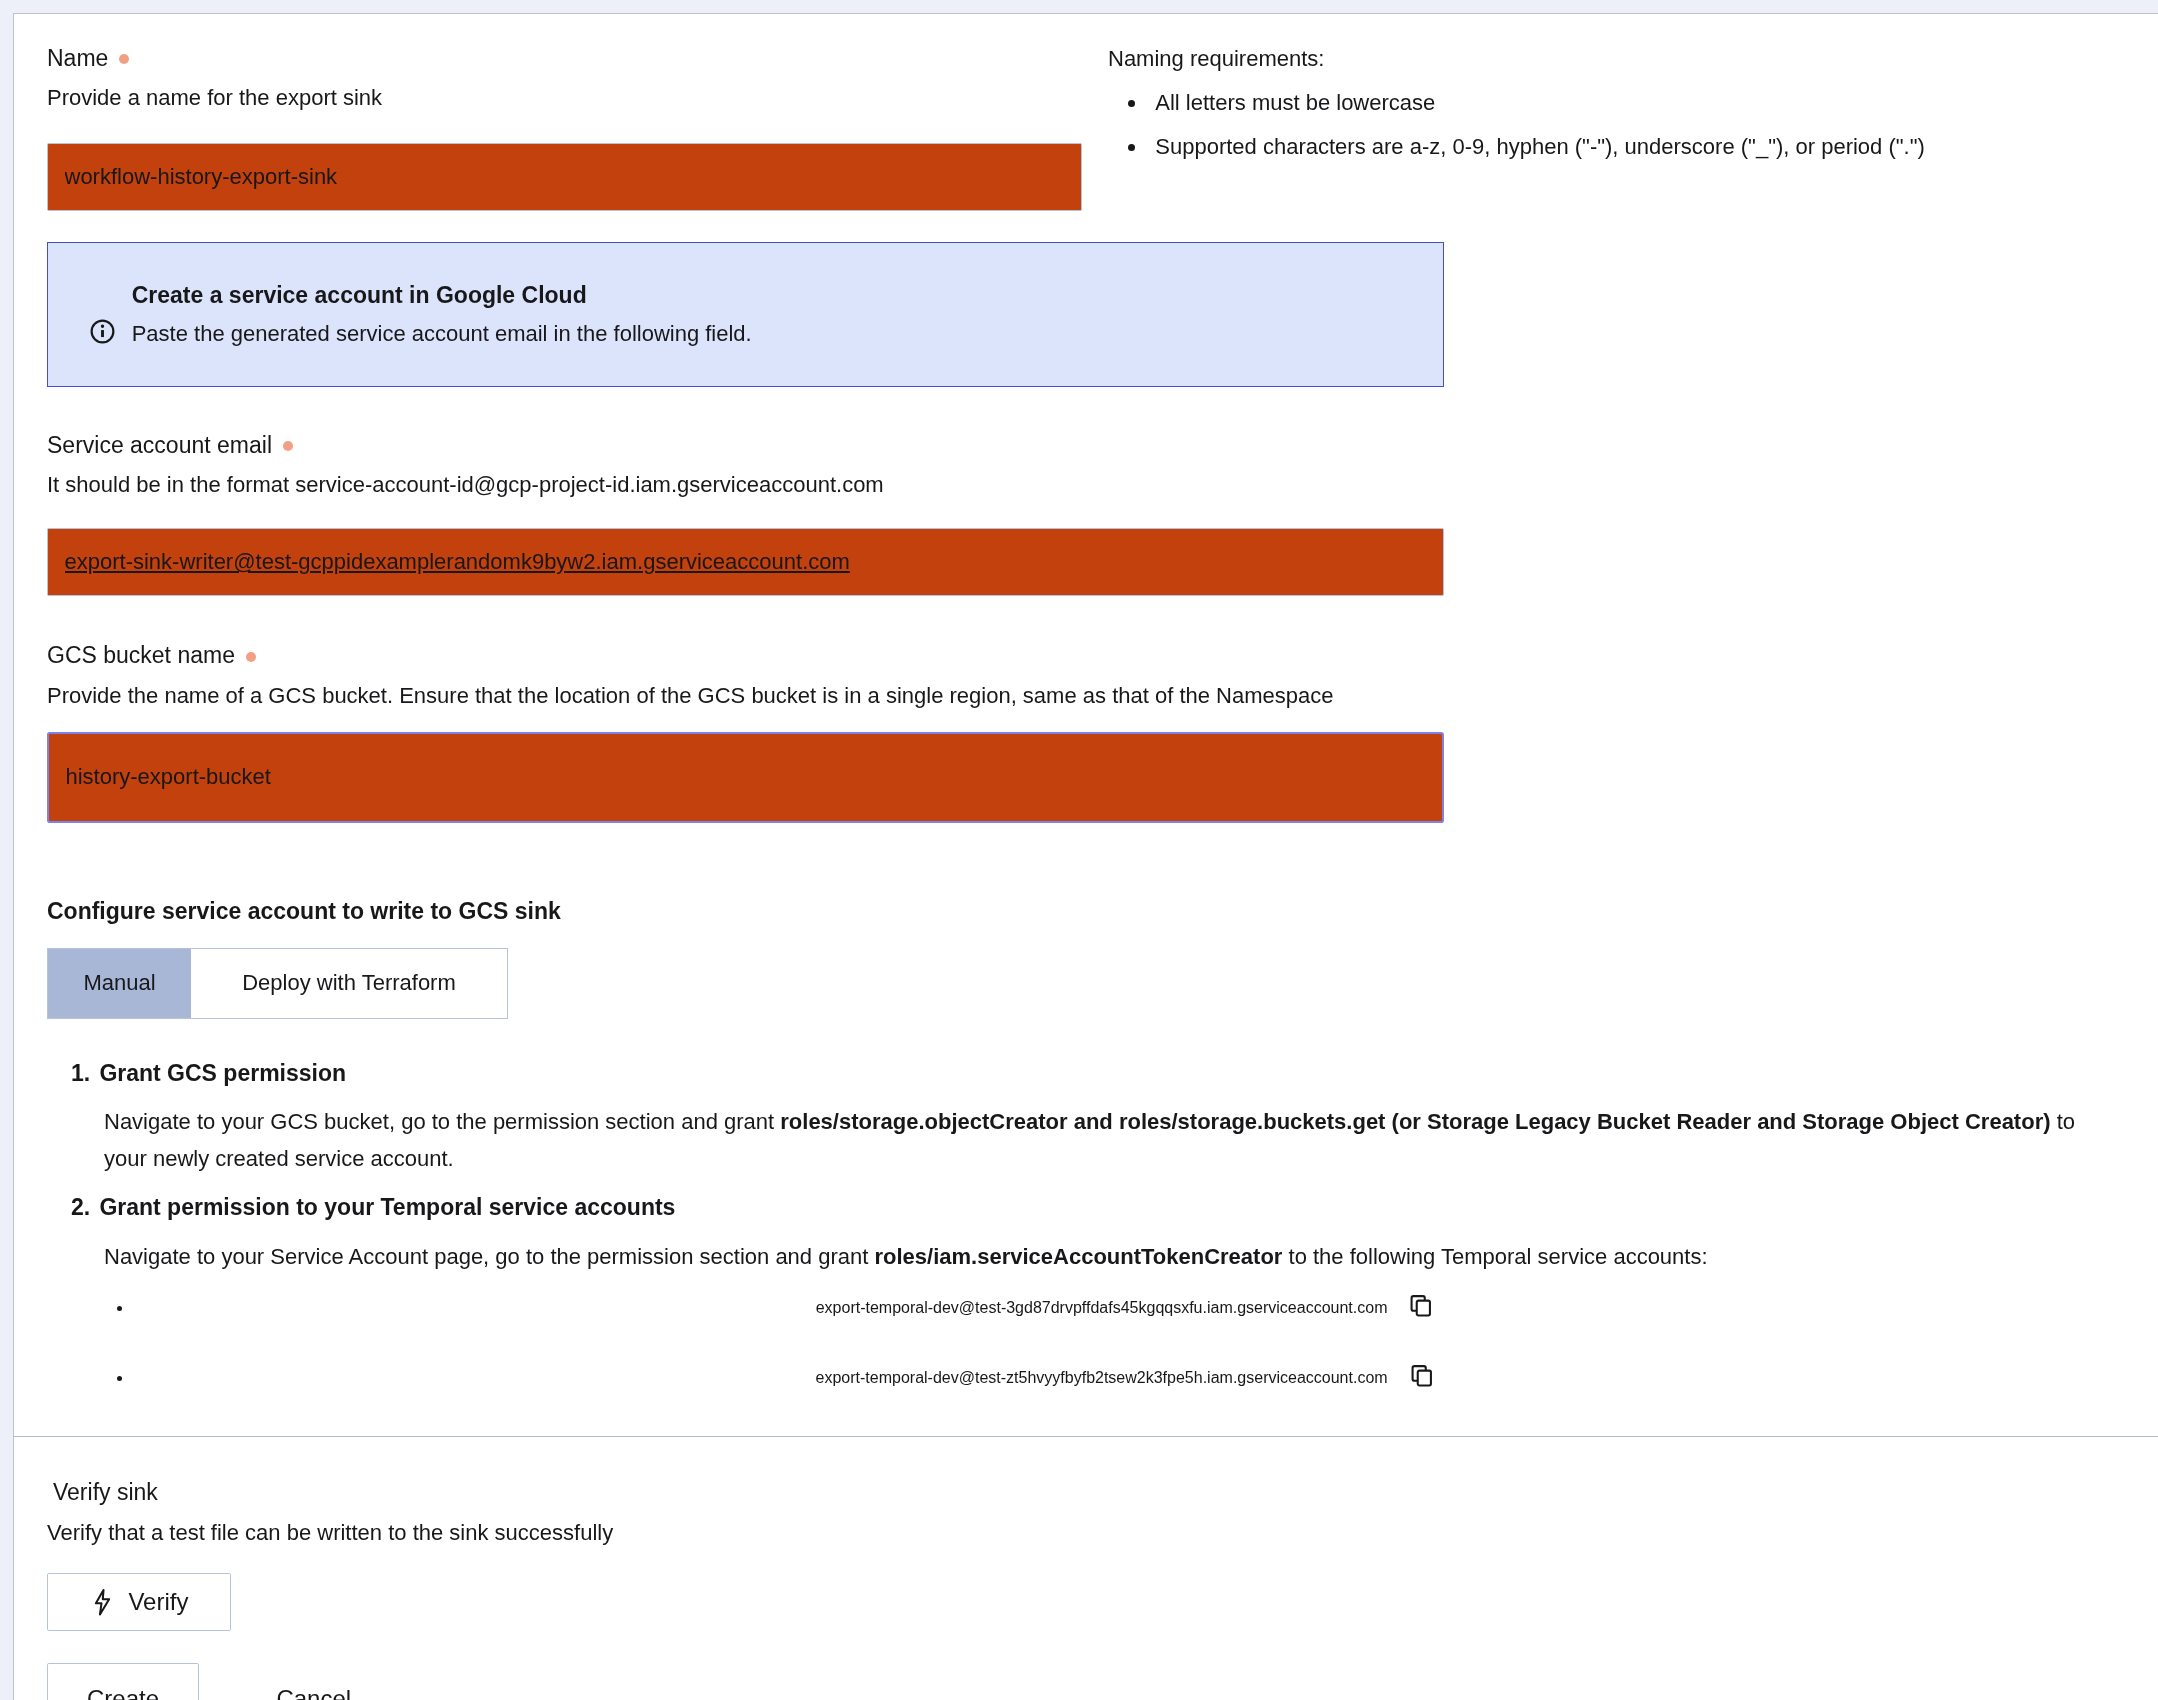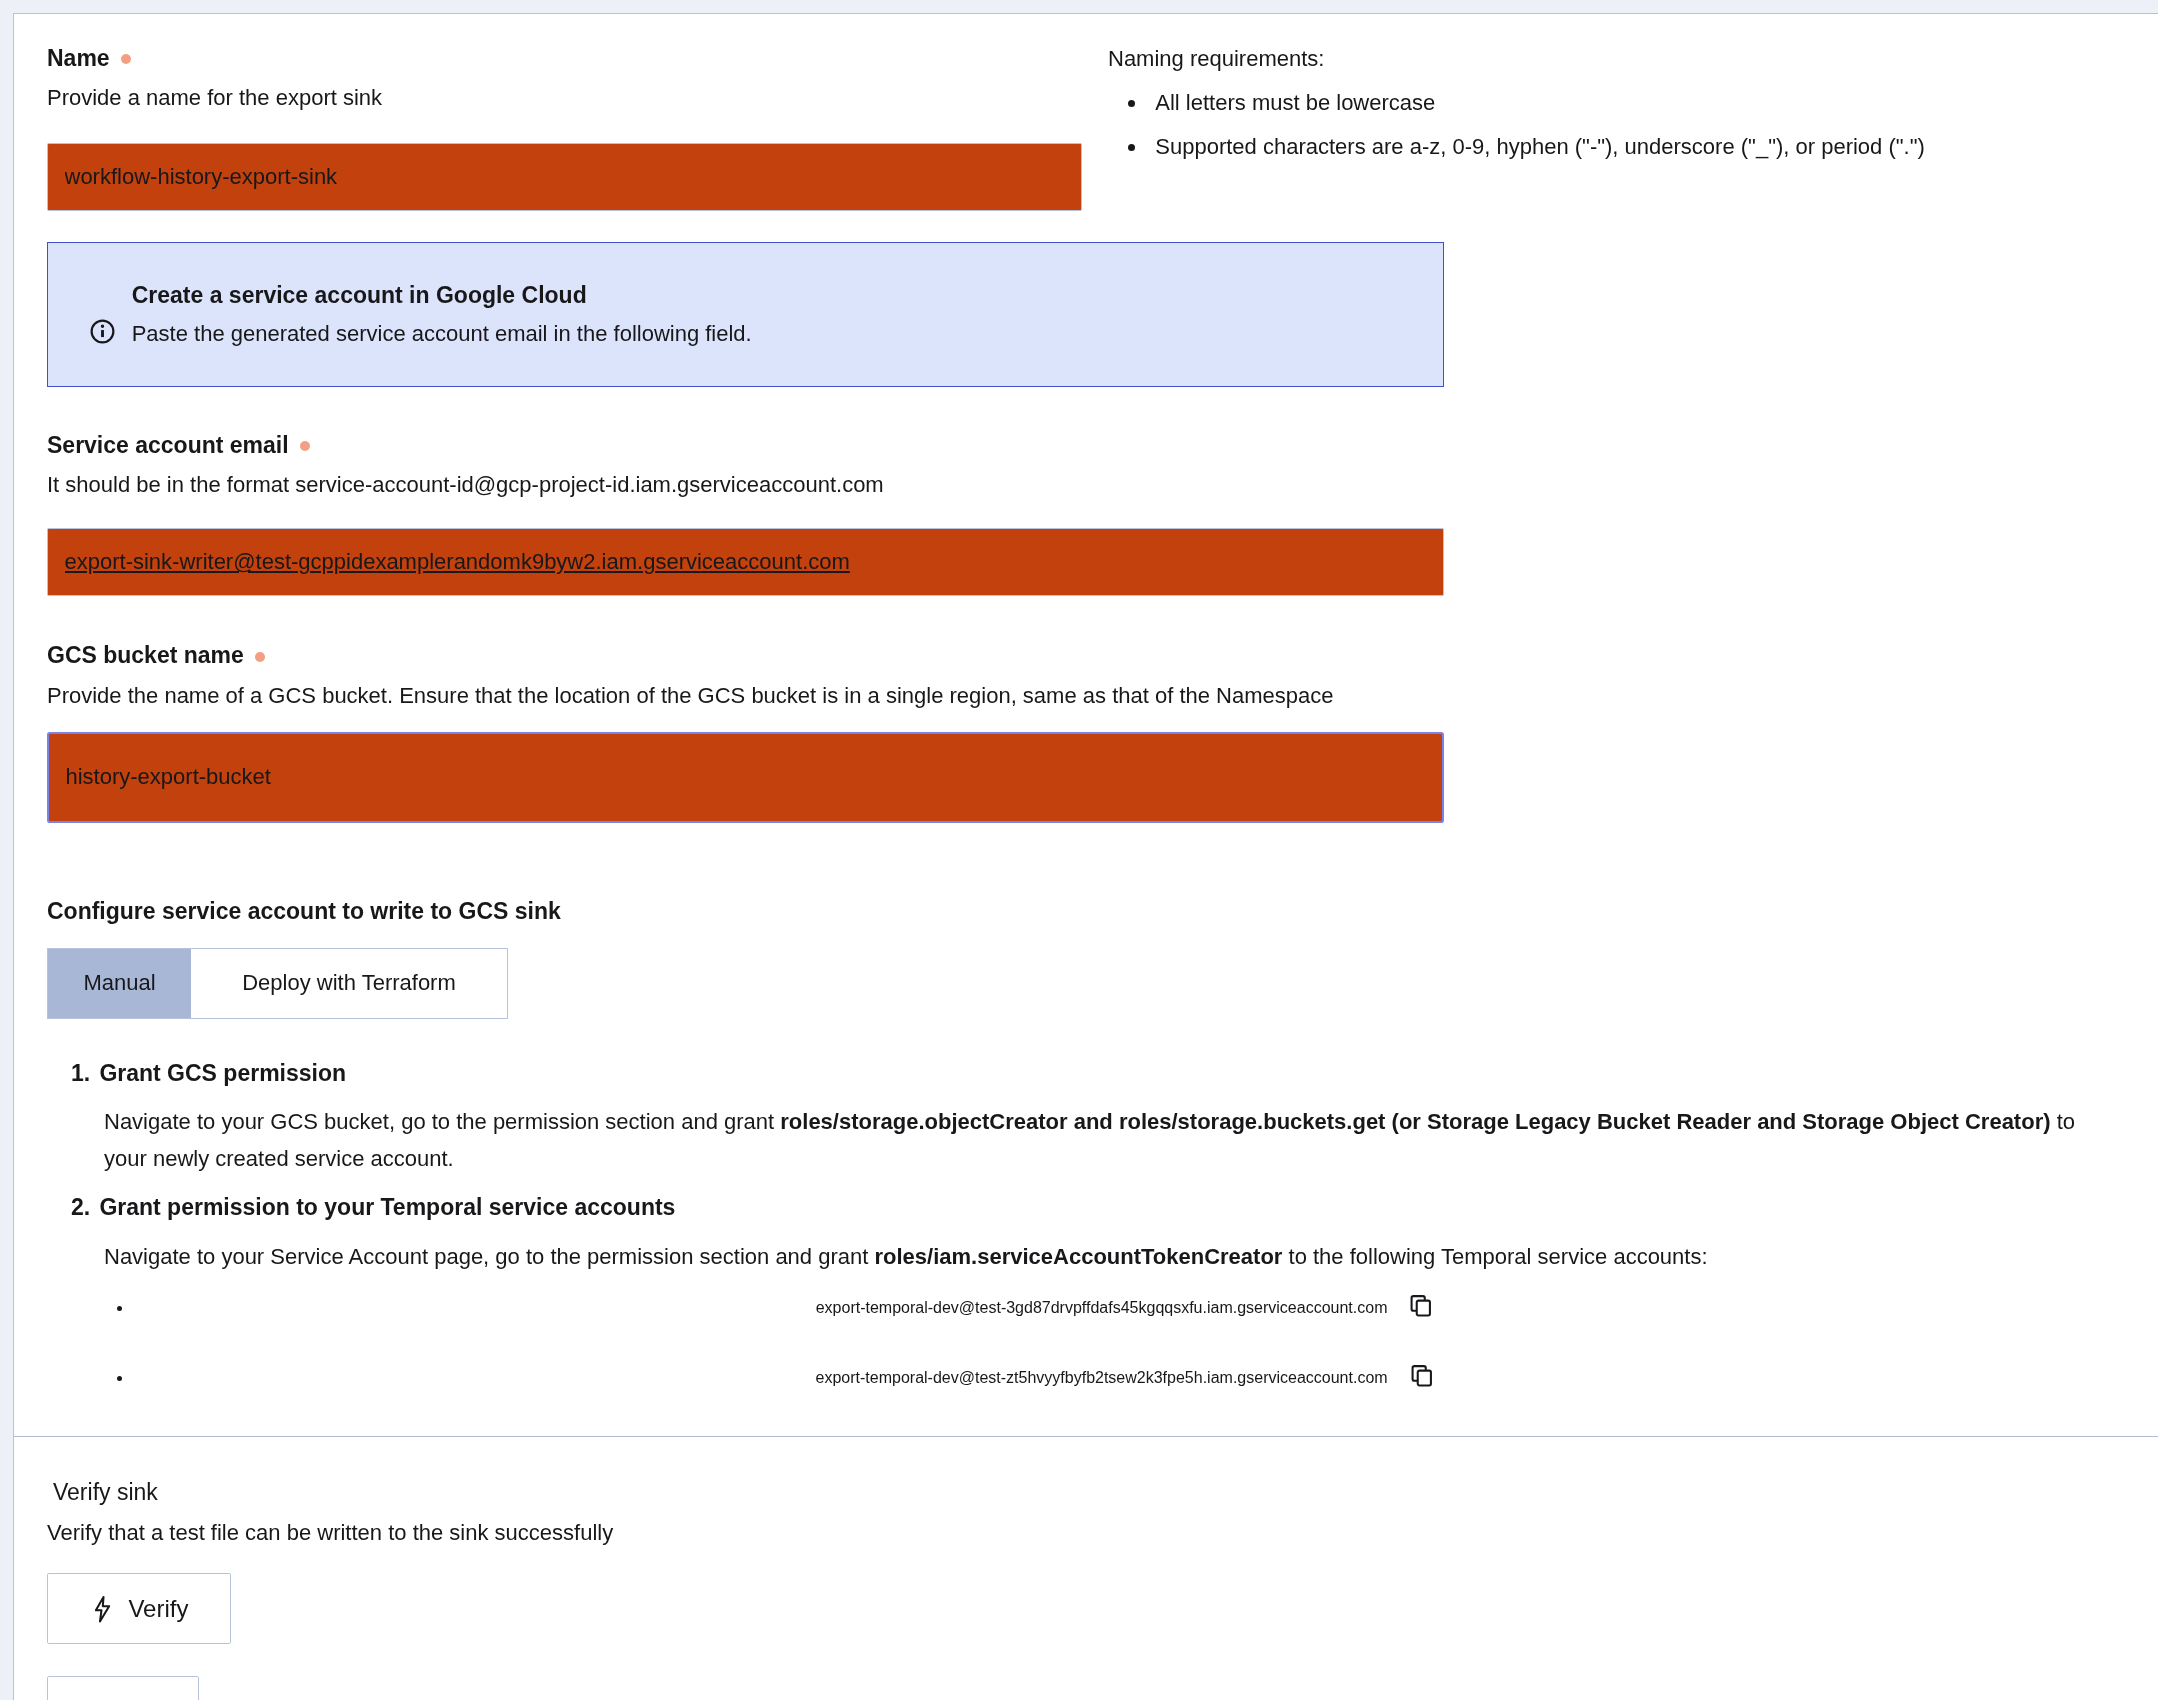--- a/index.html
+++ b/index.html
@@ -16,21 +16,21 @@
     position: absolute; left: 13px; top: 13px; right: -3.7px; bottom: -3.7px;
     background: #FFFFFF;
     border: 0.9px solid #B7C3DB;
     padding: 29px 44px 0 33px;
   }
   .top-row { display: flex; align-items: flex-start; }
   .col-left { width: 1035px; flex: none; }
   .col-right { margin-left: 26px; flex: 1; min-width: 0; }
 
   .label-row { display: flex; align-items: center; gap: 11px; }
-  .label { font-size: 23px; font-weight: 700; line-height: 31px; }
+  .label { font-size: 23px; font-weight: 400; line-height: 31px; }
   .required-dot { width: 10px; height: 10px; border-radius: 50%; background: #F2A083; flex: none; margin-top: 1.8px; }
   .desc { font-size: 22px; line-height: 31px; margin-top: 8.3px; }
 
   .text-input {
     display: block; width: 100%; height: 68px;
     border: 0.9px solid #B7C3DB; border-radius: 1.8px;
     background: #c2410c; color: #18181B;
     font-family: inherit; font-size: 22px;
     padding: 0 16.5px; outline: none;
   }
@@ -75,21 +75,21 @@
 
   .sa-list { margin: 13.8px 0 0; padding-left: 62px; list-style: disc; }
   .sa-list li { font-size: 16px; line-height: 37px; margin-bottom: 27px; text-align: center; }
   .copy-icon { vertical-align: -6.4px; margin-left: 20px; cursor: pointer; }
 
   .divider { margin: 34px -44px 0 -33px; border: 0; border-top: 1.8px solid #AFBBD2; }
 
   .verify-title { margin-top: 40px; font-size: 23px; font-weight: 400; line-height: 31px; margin-left: 6px; }
   .verify-desc { margin-top: 9px; font-size: 22px; line-height: 31px; }
   .verify-btn {
-    margin-top: 25px; width: 184px; height: 71px;
+    margin-top: 25px; width: 184px; height: 58px;
     border: 0.9px solid #B7C3DB; border-radius: 1.8px; background: #fff;
     display: flex; align-items: center; justify-content: center; gap: 13.8px;
     font-family: inherit; font-size: 24px; color: #18181B; cursor: pointer;
   }
   .actions { margin-top: 32px; display: flex; align-items: flex-start; }
   .create-btn {
     width: 152px; height: 72px;
     border: 0.9px solid #B7C3DB; border-radius: 1.8px; background: #fff;
     font-family: inherit; font-size: 24px; color: #18181B; cursor: pointer;
   }

